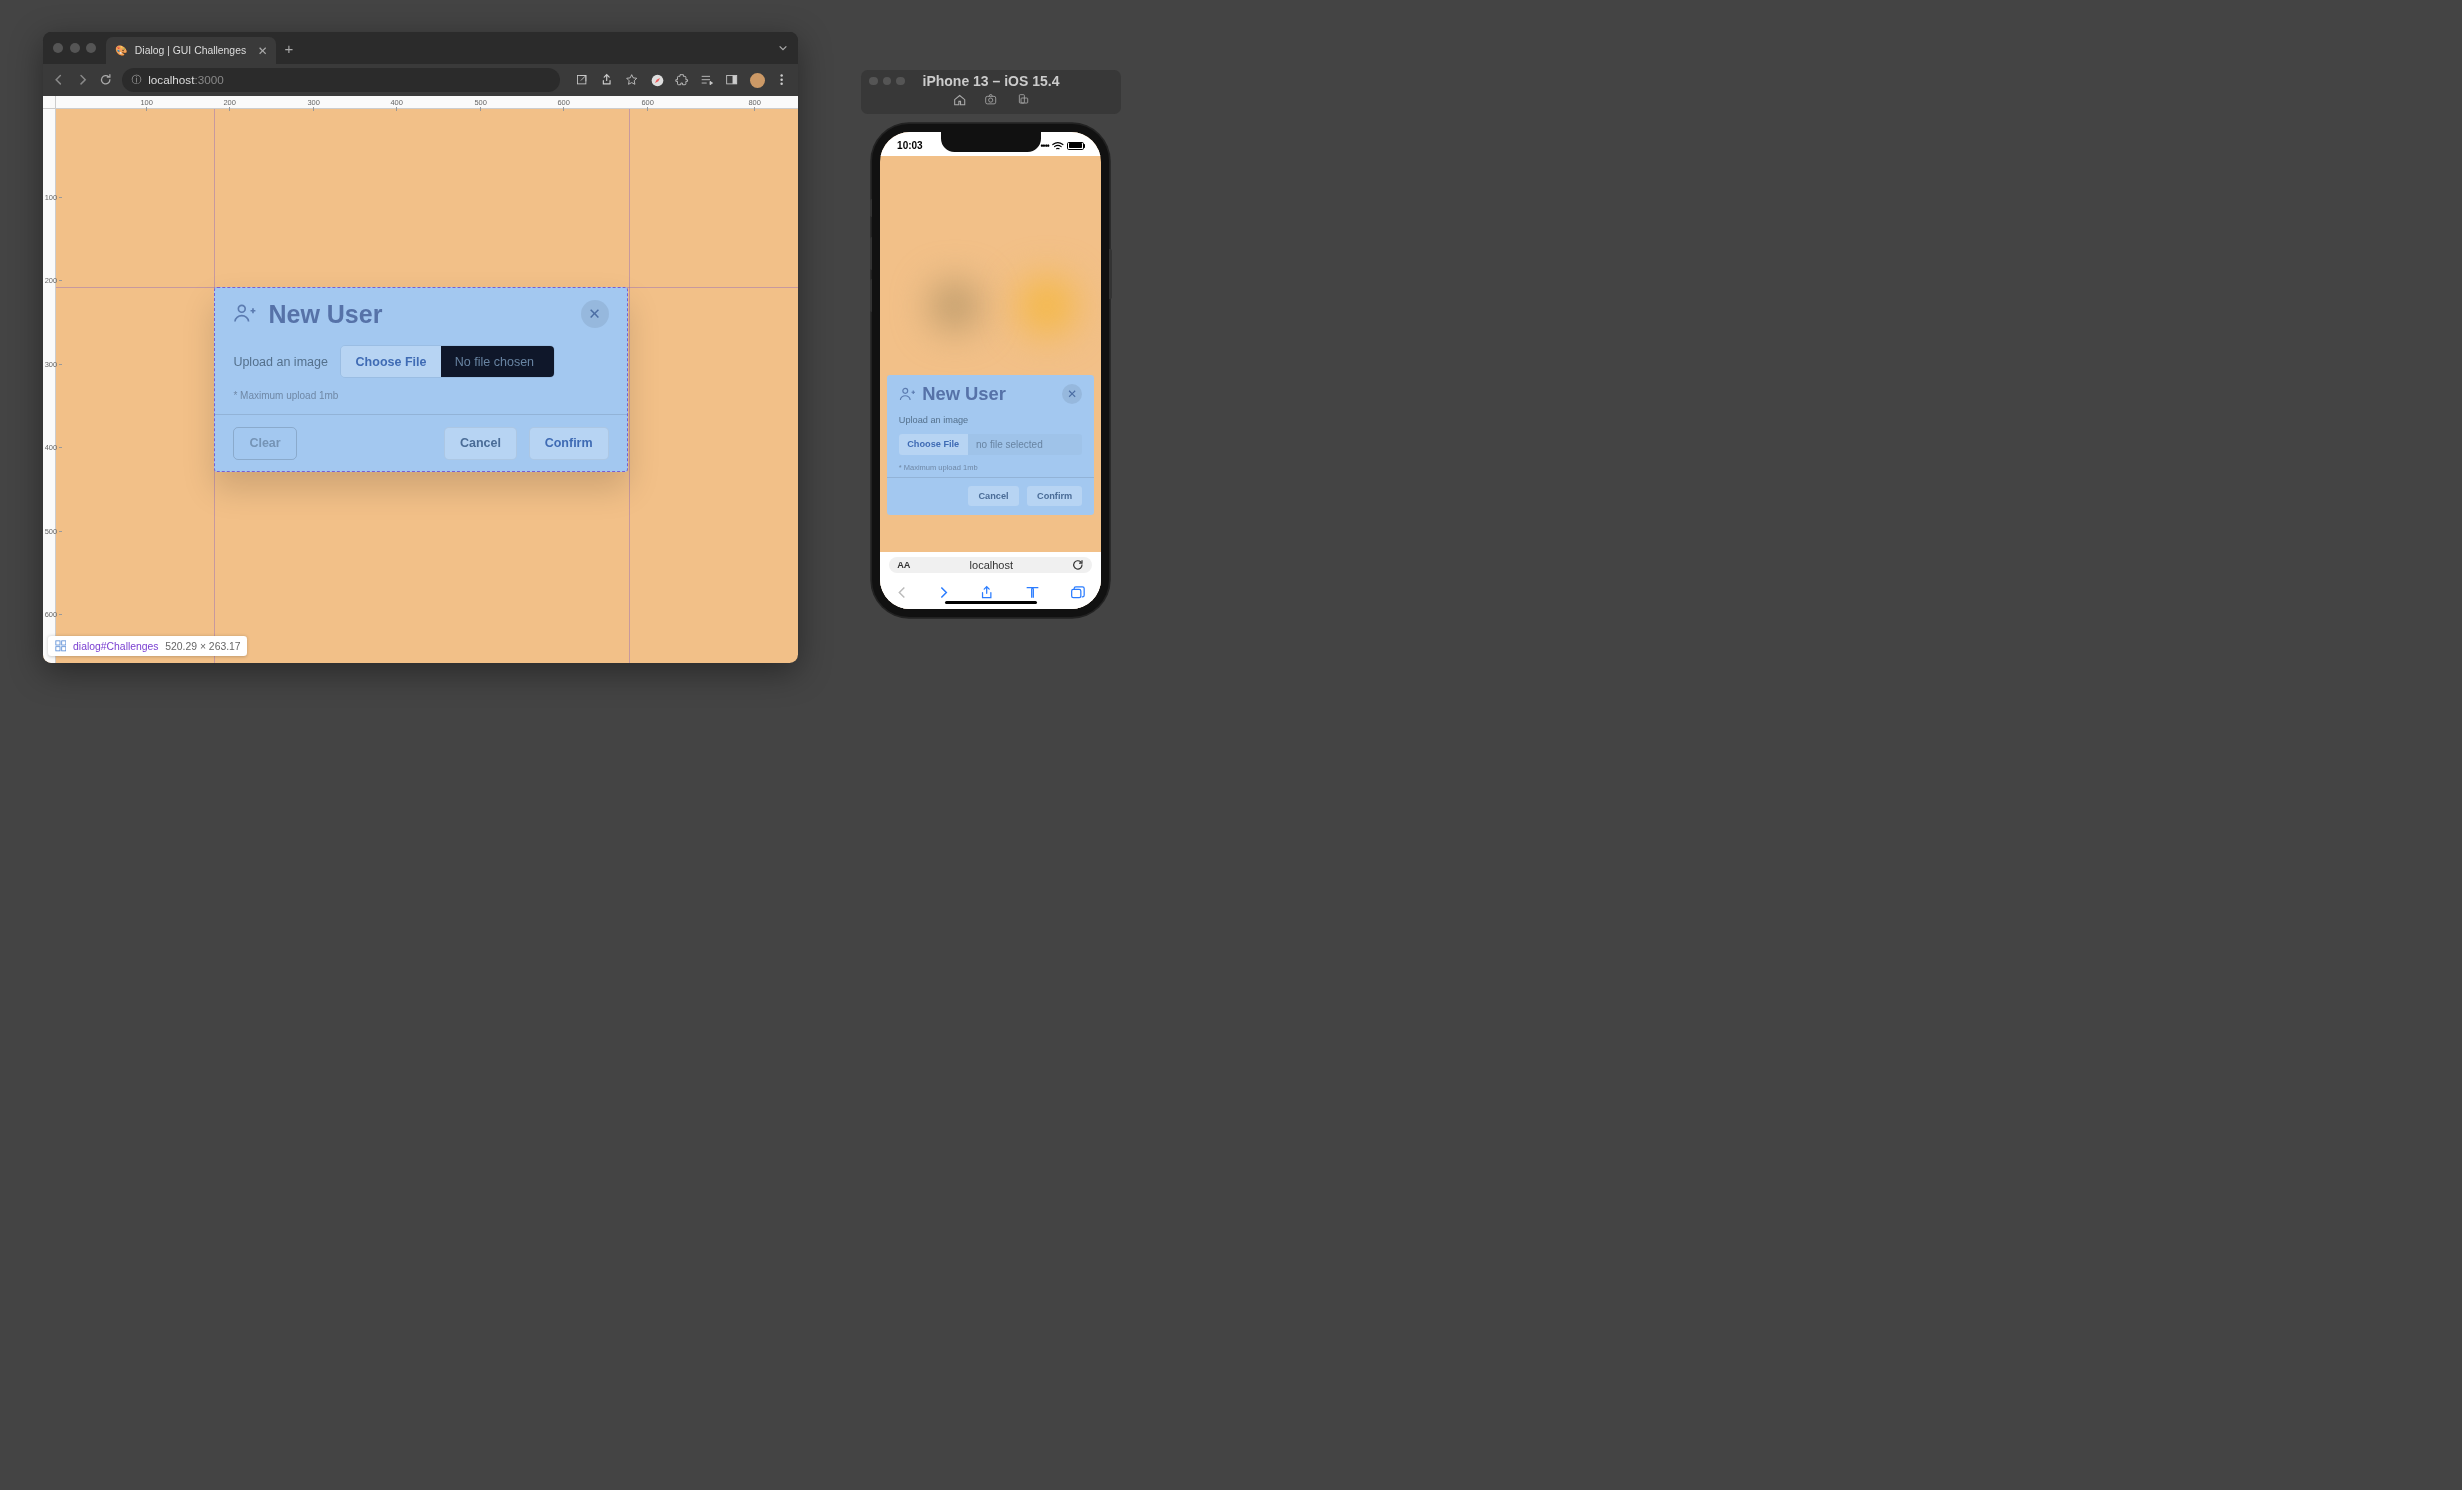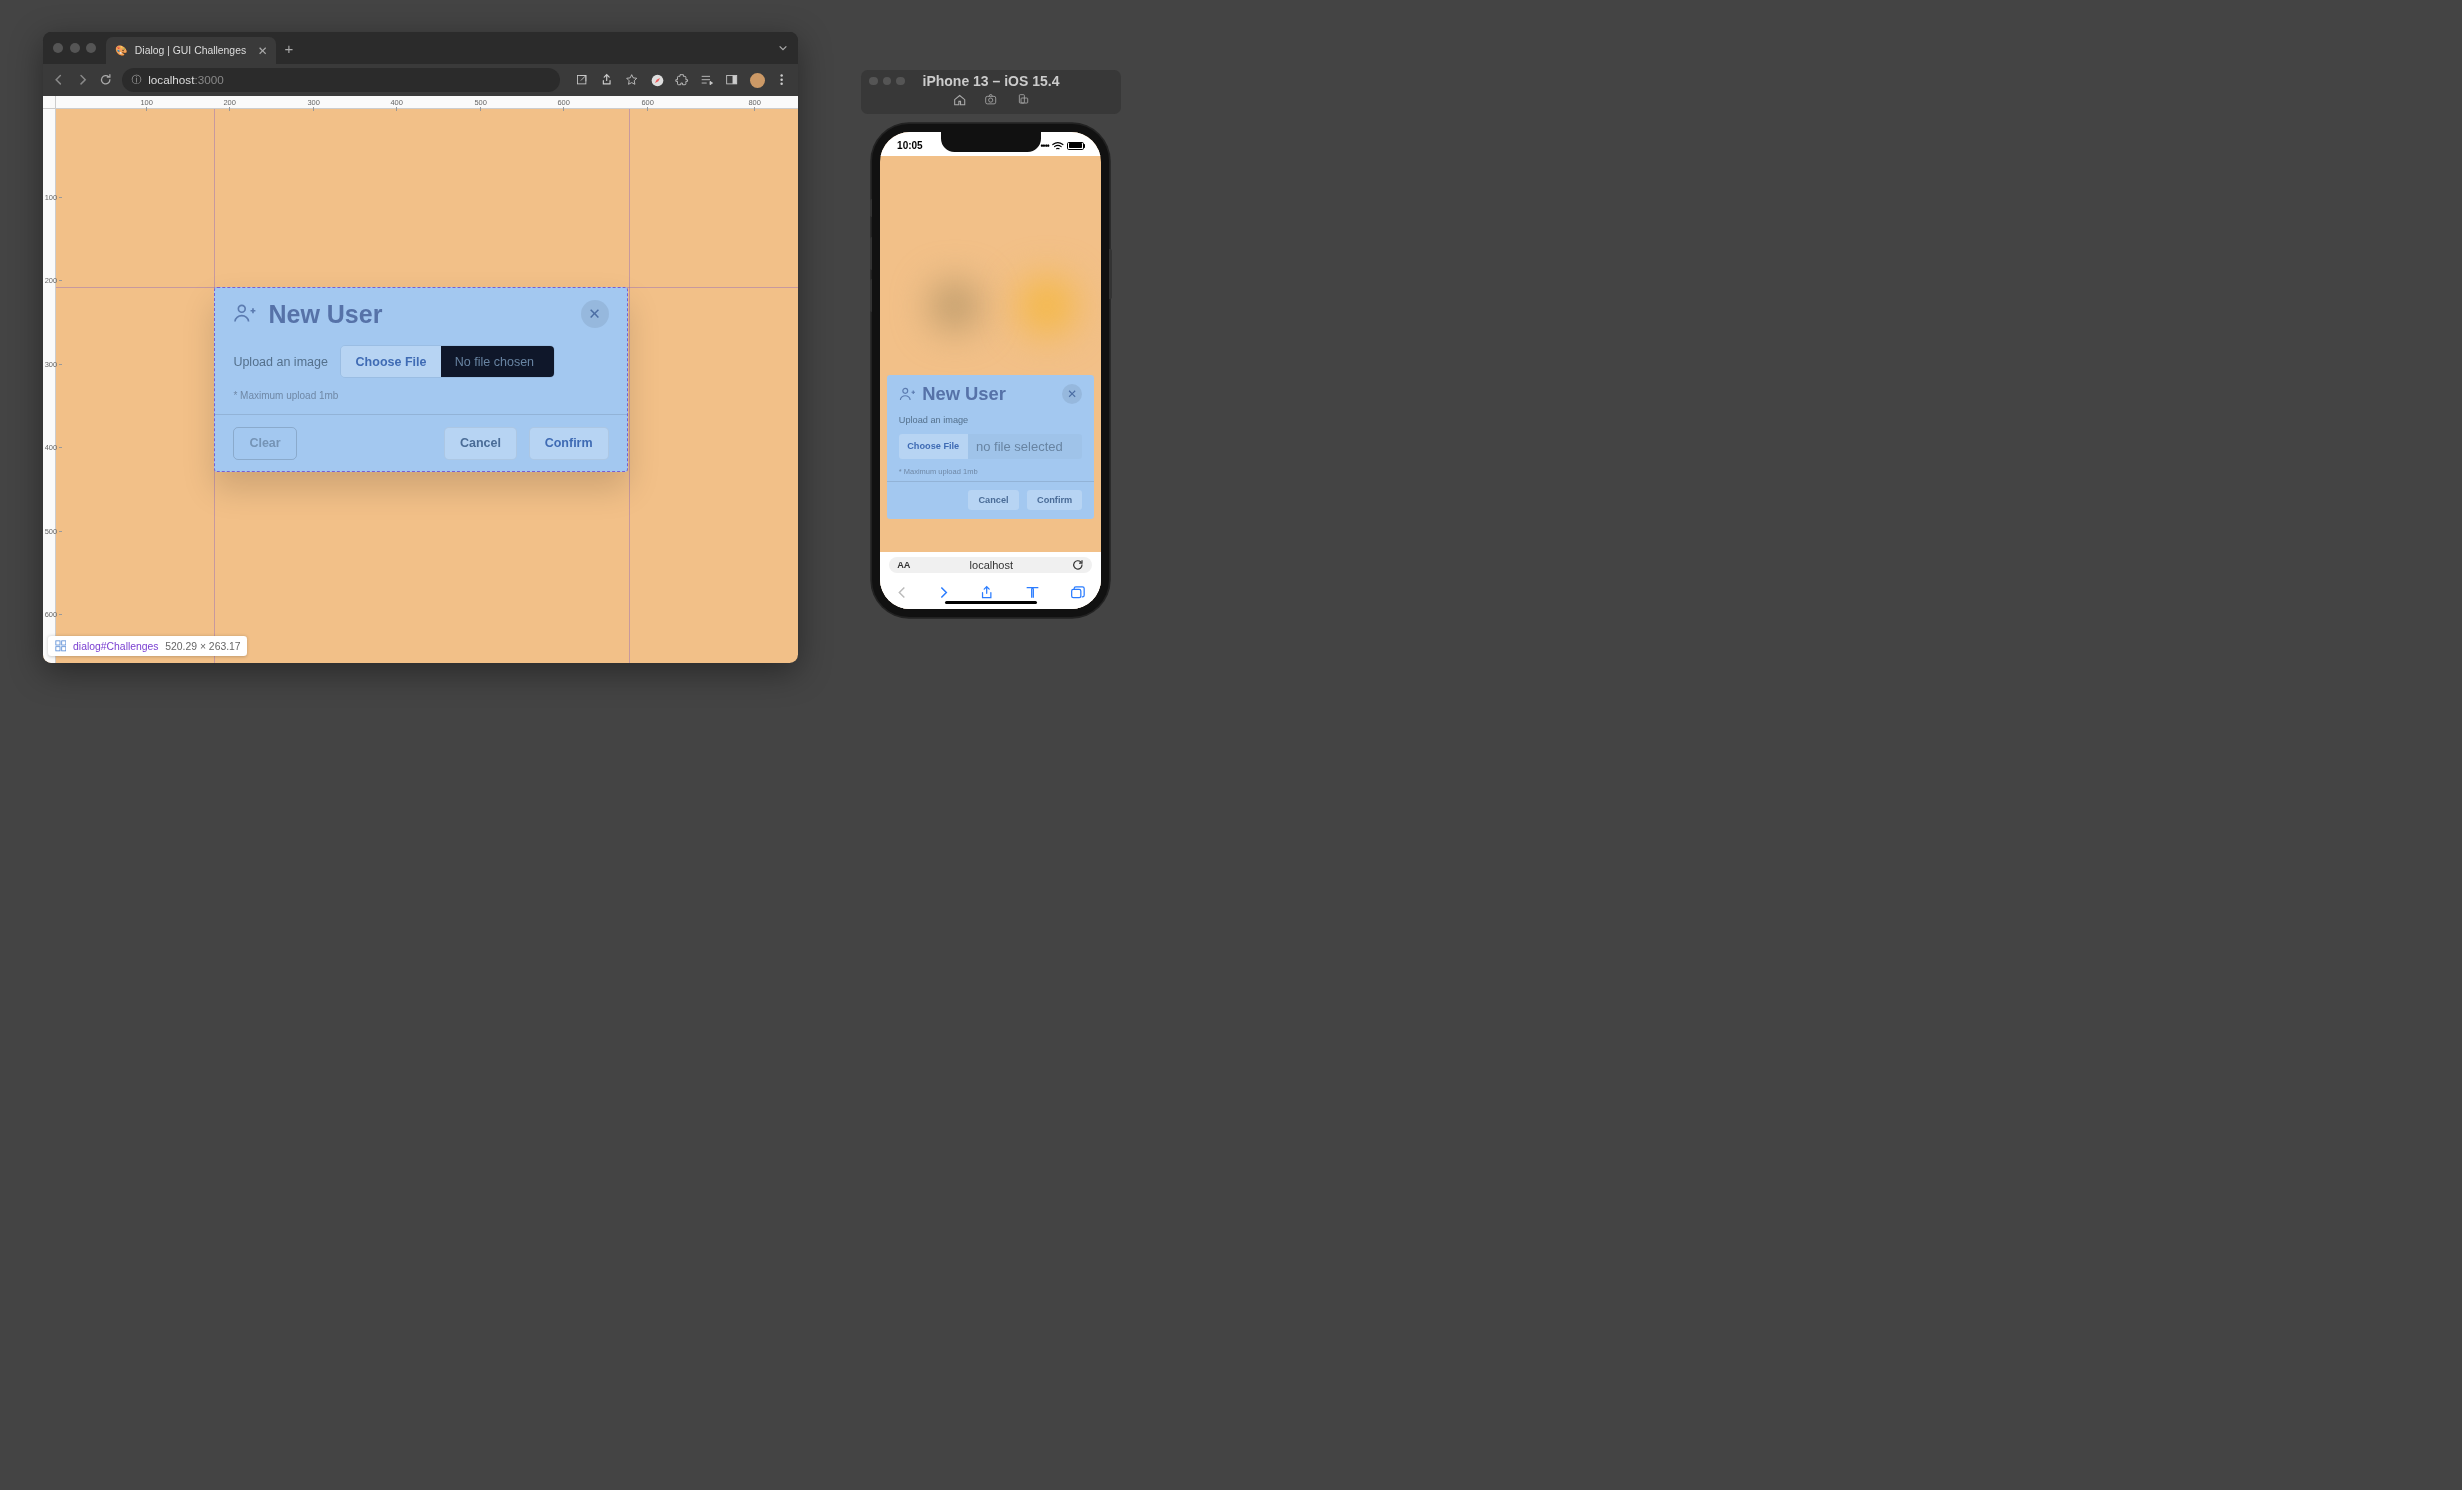--- a/index.html
+++ b/index.html
@@ -305,21 +305,21 @@
 .m-close {
   width: 20px; height: 20px; border-radius: 50%;
   background: rgba(0,0,0,0.08);
   display:flex; align-items:center; justify-content:center;
   font-size: 11.7px; color: #4b6da3; cursor:pointer;
 }
 .m-body { padding: 1.7px 11.7px 5px 11.7px; }
 .m-label { color: #54708c; font-size: 9.2px; margin-bottom: 8.4px; }
 .m-file { display: flex; border-radius: 3.3px; overflow: hidden; }
 .m-choose { background: #b7d4f3; color: #3f6bb4; font-weight: 700; padding: 5px 8.4px; font-size: 9.2px; border:none; cursor:pointer;}
-.m-status { background: #9fc3e9; color: #6884a2; padding: 5px 8.4px; font-size: 13px; flex:1; }
+.m-status { background: #9fc3e9; color: #6884a2; padding: 5px 8.4px; font-size: 10px; flex:1; }
 .m-hint { color: #6f88a6; font-size: 7.5px; margin-top: 8.4px; }
 .m-footer { border-top: 0.8px solid rgba(0,0,0,0.1); padding: 8.4px 11.7px; display: flex; justify-content: flex-end; gap: 8.4px;}
 .m-btn { padding: 5px 10px; border-radius: 3.3px; font-size: 9.2px; font-weight: 600; border: none; cursor:pointer; background: #b7d4f3; color: #4a6c97;}
 
 .safari-url {
   margin: 5px 8.4px 3.3px 8.4px;
   height: 16px;
   background: #f0f0f0;
   border-radius: 8.4px;
   display: flex;
@@ -540,21 +540,21 @@
 </div>
 
 <div class="phone">
   <div class="phone-btn-l1"></div>
   <div class="phone-btn-l2"></div>
   <div class="phone-btn-l3"></div>
   <div class="phone-btn-r"></div>
   <div class="phone-screen">
     <div class="notch"></div>
     <div class="statusbar">
-      <span>10:05</span>
+      <span>10:03</span>
       <div class="sb-right">
         <span class="sb-signal">••••</span>
         <span class="sb-wifi">
           <svg width="11.7" height="8.4" viewBox="0 0 14 10">
               <path d="M1 3a10 10 0 0112 0M3 5.5a7 7 0 018 0M5.5 8a3 3 0 013 0" stroke="#000" stroke-width="1.4" fill="none" stroke-linecap="round"></path>
             </svg>
         </span>
         <span class="sb-batt"></span>
       </div>
     </div>

